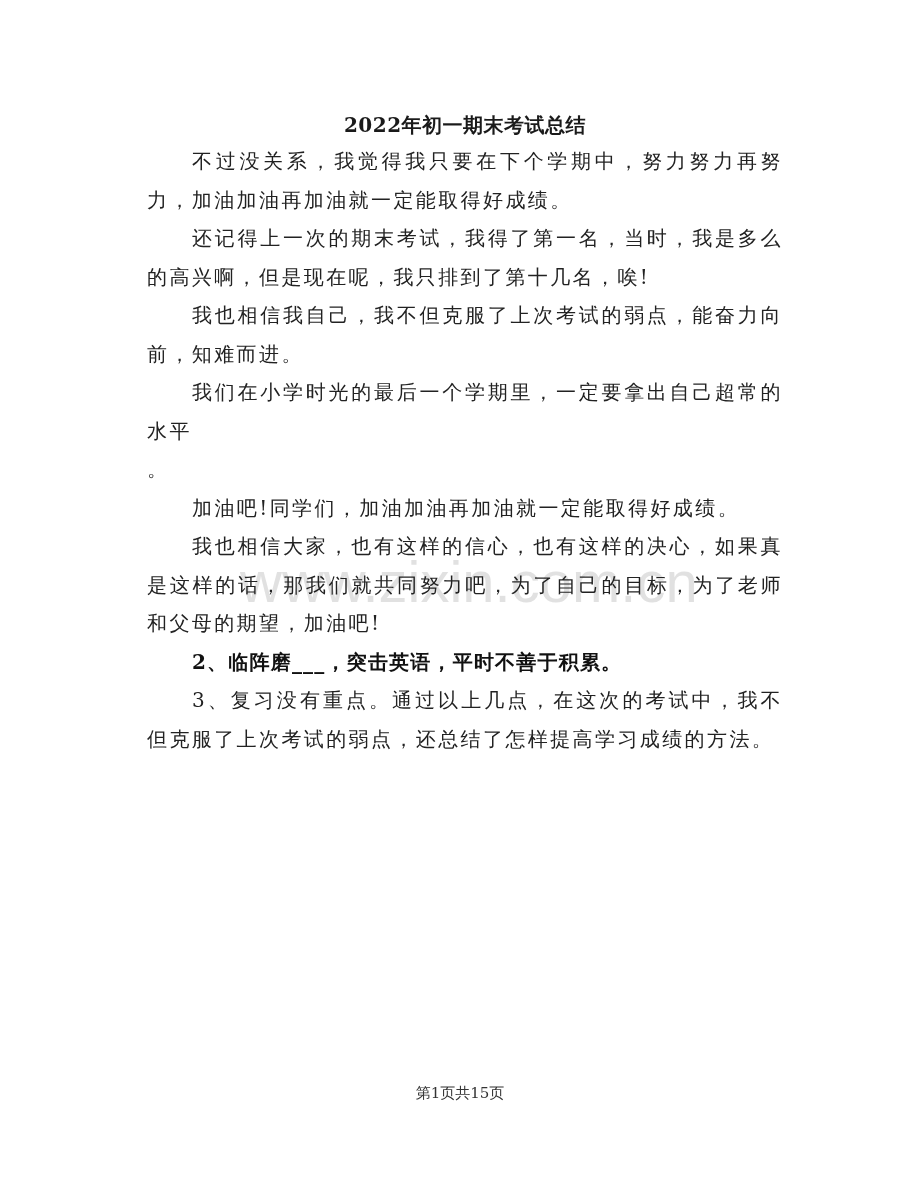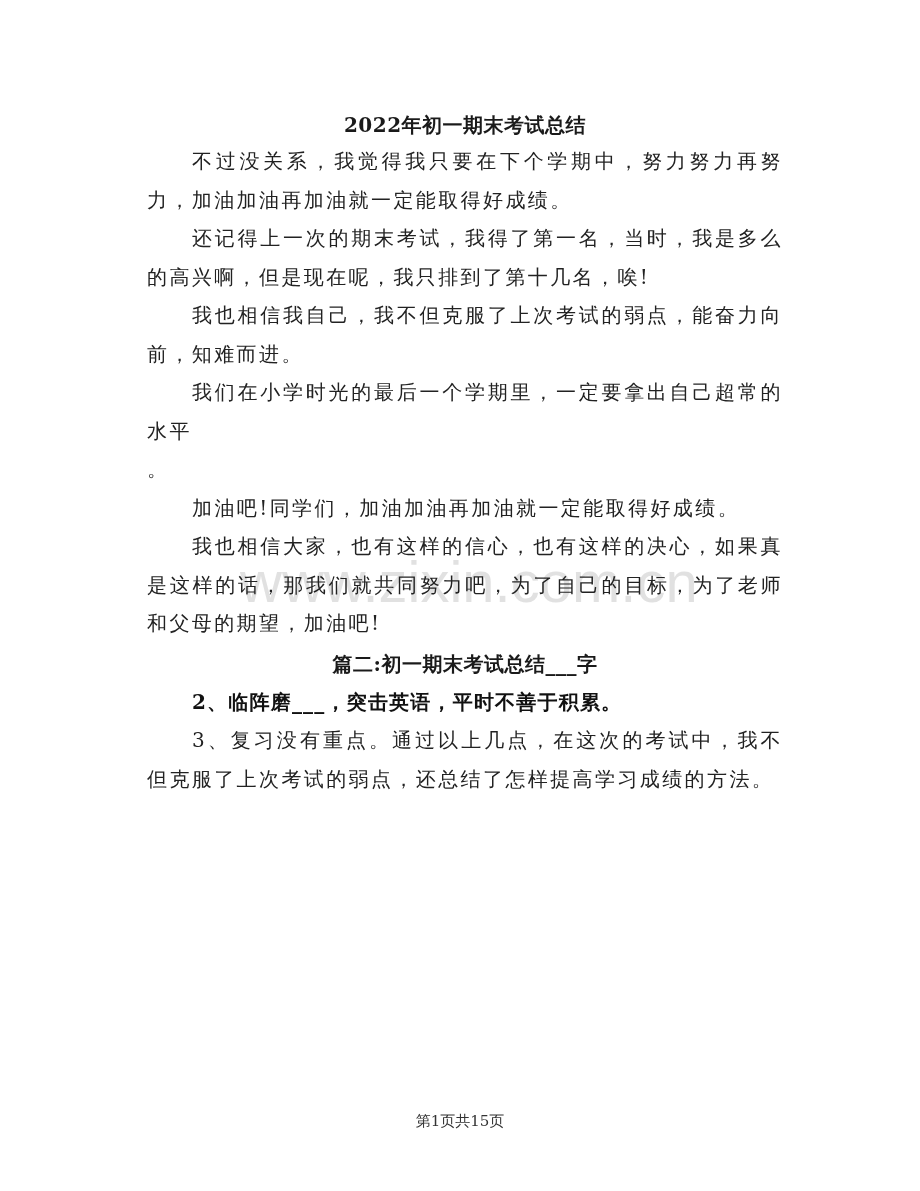--- a/index.html
+++ b/index.html
@@ -63,21 +63,21 @@
     opacity: 0.75;
     pointer-events: none;
     letter-spacing: 0px;
     z-index: 0;
   }
   .content { position: relative; z-index: 1; }
   .footer {
     position: absolute;
     left: 0;
     width: 920px;
-    top: 1112px;
+    top: 1084px;
     text-align: center;
     font-size: 15px;
     color: #333;
     font-family: "DejaVu Serif", "Liberation Serif", serif;
   }
 </style>
 </head>
 <body>
 
 <div class="watermark">www.zixin.com.cn</div>
@@ -86,19 +86,18 @@
   <h1 class="title">2022年初一期末考试总结</h1>
 
   <p class="para">不过没关系，我觉得我只要在下个学期中，努力努力再努力，加油加油再加油就一定能取得好成绩。</p>
   <p class="para">还记得上一次的期末考试，我得了第一名，当时，我是多么的高兴啊，但是现在呢，我只排到了第十几名，唉!</p>
   <p class="para">我也相信我自己，我不但克服了上次考试的弱点，能奋力向前，知难而进。</p>
   <p class="para">我们在小学时光的最后一个学期里，一定要拿出自己超常的水平</p>
   <p class="para" style="text-indent:0">。</p>
   <p class="para">加油吧!同学们，加油加油再加油就一定能取得好成绩。</p>
   <p class="para">我也相信大家，也有这样的信心，也有这样的决心，如果真是这样的话，那我们就共同努力吧，为了自己的目标，为了老师和父母的期望，加油吧!</p>
 
-  <h2 class="section-title">篇二:初一期末考试总结___字</h2>
 
   <p class="para bold">2、临阵磨___，突击英语，平时不善于积累。</p>
   <p class="para">3、复习没有重点。通过以上几点，在这次的考试中，我不但克服了上次考试的弱点，还总结了怎样提高学习成绩的方法。</p>
 </div>
 
 <div class="footer">第1页共15页</div>
 
 </body></html>

